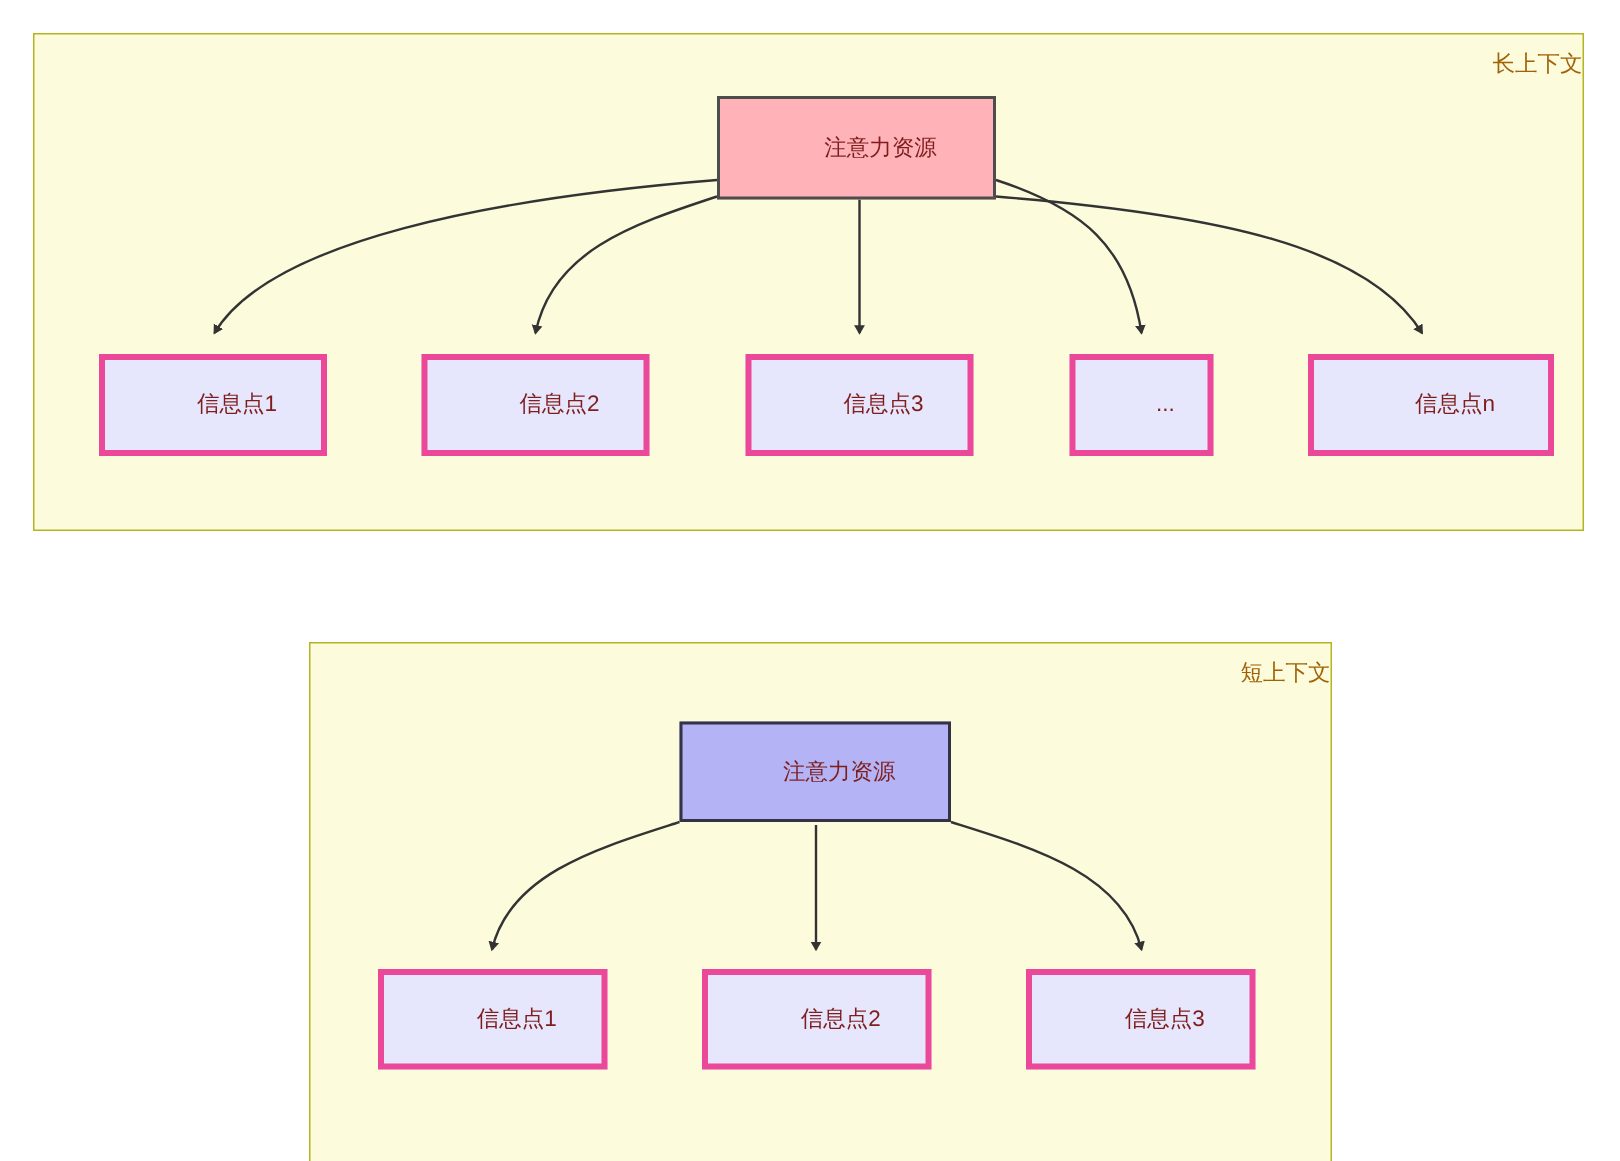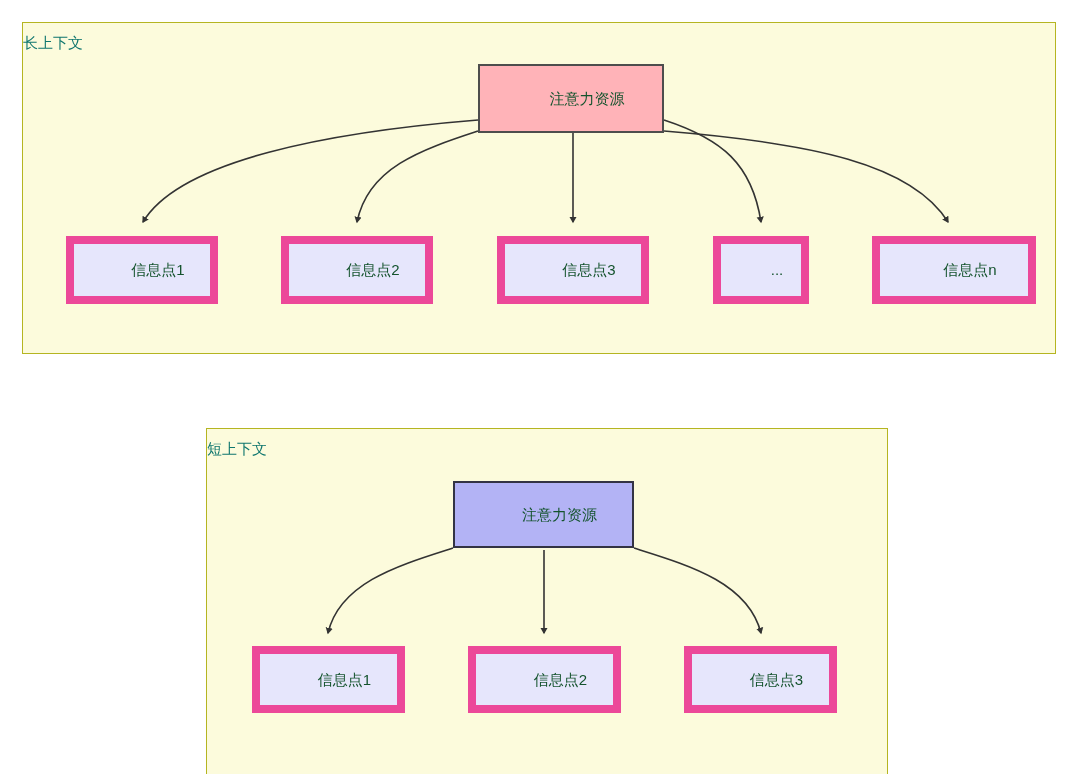--- a/index.html
+++ b/index.html
@@ -39,51 +39,51 @@
     left: 206px;
     top: 428px;
     width: 682px;
     height: 399px;
   }
   .group-title {
     position: absolute;
     left: 0;
     right: 0;
     top: 10px;
-    text-align: left;
+    text-align: right;
     font-size: 15px;
-    color: #0f766e;
+    color: #a16207;
     line-height: 20px;
     white-space: nowrap;
   }
   
   .node {
     position: absolute;
     box-sizing: border-box;
     display: flex;
     align-items: center;
     justify-content: center;
     font-size: 15px;
     line-height: 1.2;
-    color: #14532d;
+    color: #7f1d1d;
     text-align: center;
     white-space: nowrap;
     padding-left: 32px;
   }
   .node-attention-long {
     background: #FFB3B8;
     border: 2px solid #4D4D4D;
   }
   .node-attention-short {
     background: #B3B3F5;
     border: 2px solid #333344;
   }
   .node-info {
     background: #E6E6FC;
-    border: 8px solid #ec4899;
+    border: 4px solid #ec4899;
     align-items: center;
   }
   
   .edges {
     position: absolute;
     left: 0;
     top: 0;
     width: 1080px;
     height: 774px;
     pointer-events: none;

